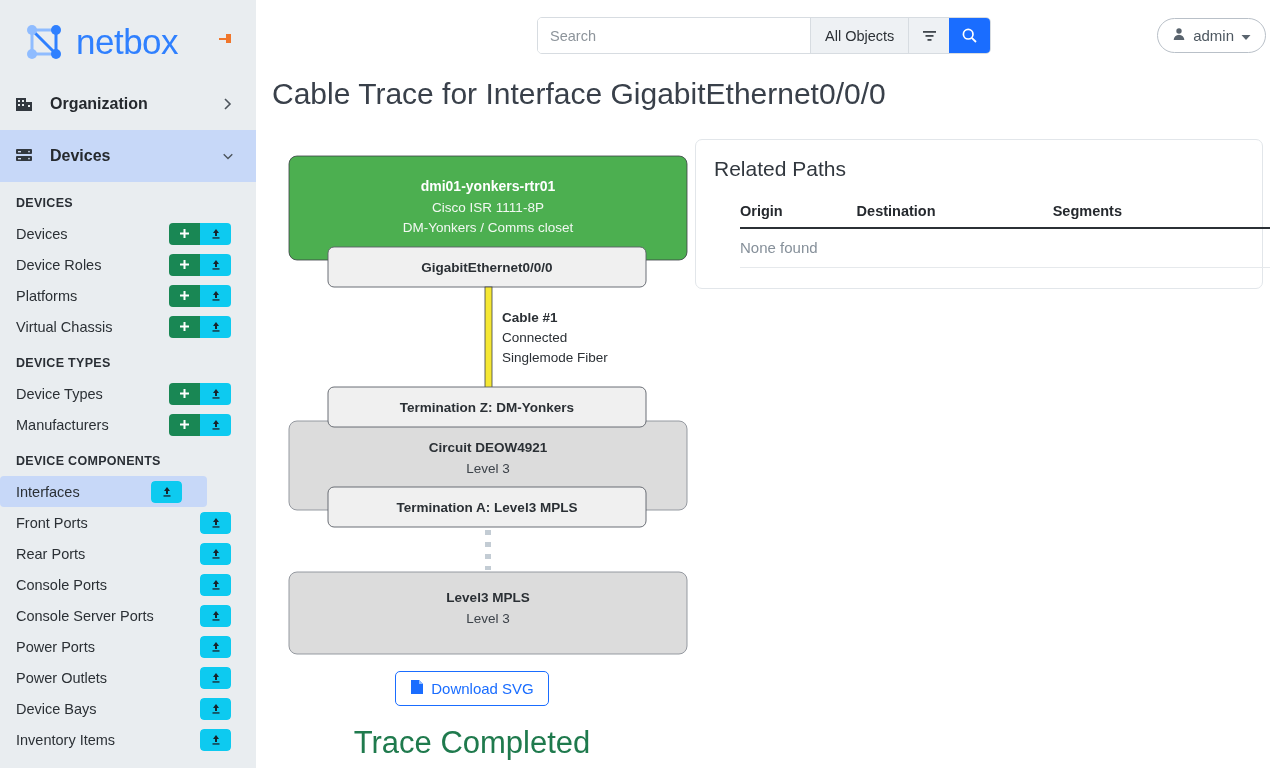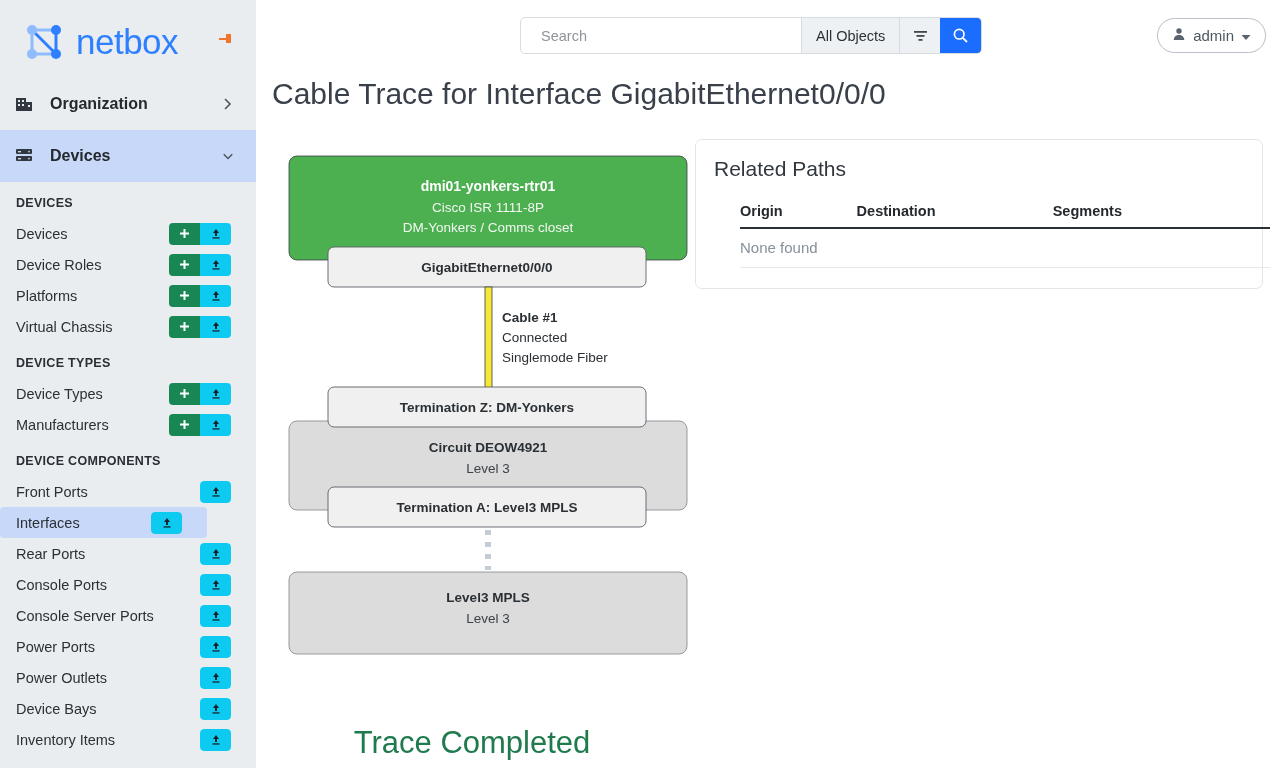--- a/index.html
+++ b/index.html
@@ -107,27 +107,26 @@
 
   
   #topbar {
     position: absolute;
     left: 256px; top: 0;
     width: 1024px; height: 70px;
     background: #ffffff;
   }
   .searchwrap {
     position: absolute;
-    left: 264px; top: 17px;
+    left: 281px; top: 17px;
     display: flex;
     height: 37px;
     border-radius: 5px;
     overflow: hidden;
     border: 1px solid #d7dce1;
-    padding-left: 8px;
   }
   .searchwrap input {
     width: 272px;
     border: none;
     outline: none;
     padding: 0 12px;
     font-size: 14.5px;
     font-family: "Liberation Sans", sans-serif;
     color: #2b3035;
     background: #fff;
@@ -426,34 +425,34 @@
           <svg width="12" height="12" viewBox="0 0 12 12">
             <path d="M6 1 L9 5 H3 Z" fill="#18232b"></path>
             <rect x="5" y="5" width="2" height="3" fill="#18232b"></rect>
             <rect x="2.5" y="9.3" width="7" height="1.3" fill="#18232b"></rect>
           </svg>
         </button>
     </span>
   </div>
 
   <div class="nav-section">DEVICE COMPONENTS</div>
-  <div class="nav-item">
-    <span class="ni-label">Front Ports</span>
-    <span class="btn-group">
-      <button class="mini-btn imp" style="border-radius:4px">
-          <svg width="12" height="12" viewBox="0 0 12 12">
-            <path d="M6 1 L9 5 H3 Z" fill="#18232b"></path>
-            <rect x="5" y="5" width="2" height="3" fill="#18232b"></rect>
-            <rect x="2.5" y="9.3" width="7" height="1.3" fill="#18232b"></rect>
-          </svg>
-        </button>
-    </span>
-  </div>
   <div class="nav-item current">
     <span class="ni-label">Interfaces</span>
+    <span class="btn-group">
+      <button class="mini-btn imp" style="border-radius:4px">
+          <svg width="12" height="12" viewBox="0 0 12 12">
+            <path d="M6 1 L9 5 H3 Z" fill="#18232b"></path>
+            <rect x="5" y="5" width="2" height="3" fill="#18232b"></rect>
+            <rect x="2.5" y="9.3" width="7" height="1.3" fill="#18232b"></rect>
+          </svg>
+        </button>
+    </span>
+  </div>
+  <div class="nav-item">
+    <span class="ni-label">Front Ports</span>
     <span class="btn-group">
       <button class="mini-btn imp" style="border-radius:4px">
           <svg width="12" height="12" viewBox="0 0 12 12">
             <path d="M6 1 L9 5 H3 Z" fill="#18232b"></path>
             <rect x="5" y="5" width="2" height="3" fill="#18232b"></rect>
             <rect x="2.5" y="9.3" width="7" height="1.3" fill="#18232b"></rect>
           </svg>
         </button>
     </span>
   </div>
@@ -609,20 +608,31 @@
       <text x="199" y="357" text-anchor="middle" font-family="Liberation Sans, sans-serif" font-size="13.5" font-weight="bold" fill="#2b3035">Termination A: Level3 MPLS</text>
 
       <line x1="200" y1="375" x2="200" y2="415" stroke="#c3ccd4" stroke-width="6" stroke-dasharray="5,7"></line>
 
       <rect x="1" y="417" width="398" height="82" rx="8" fill="#dcdcdc" stroke="#8b9097" stroke-width="0.9"></rect>
       <text x="200" y="447" text-anchor="middle" font-family="Liberation Sans, sans-serif" font-size="13.5" font-weight="bold" fill="#2b3035">Level3 MPLS</text>
       <text x="200" y="468" text-anchor="middle" font-family="Liberation Sans, sans-serif" font-size="13.5" fill="#3c4249">Level 3</text>
     </svg>
   </div>
 
+  <div class="dl-row">
+    <button class="dl-btn">
+      <span>
+        <svg width="14" height="16" viewBox="0 0 14 16">
+          <path d="M1 1 H9 L13 5 V15 H1 Z" fill="#1a6dff"></path>
+          <path d="M9 1 L13 5 H9 Z" fill="#8fbcff"></path>
+        </svg>
+      </span>
+      <span>Download SVG</span>
+    </button>
+  </div>
 
   <div class="trace-status">Trace Completed</div>
 
   <div id="related-card">
     <div class="card-title">Related Paths</div>
     <table class="rel">
       <thead>
         <tr>
           <th style="width:22%">Origin</th>
           <th style="width:37%">Destination</th>

